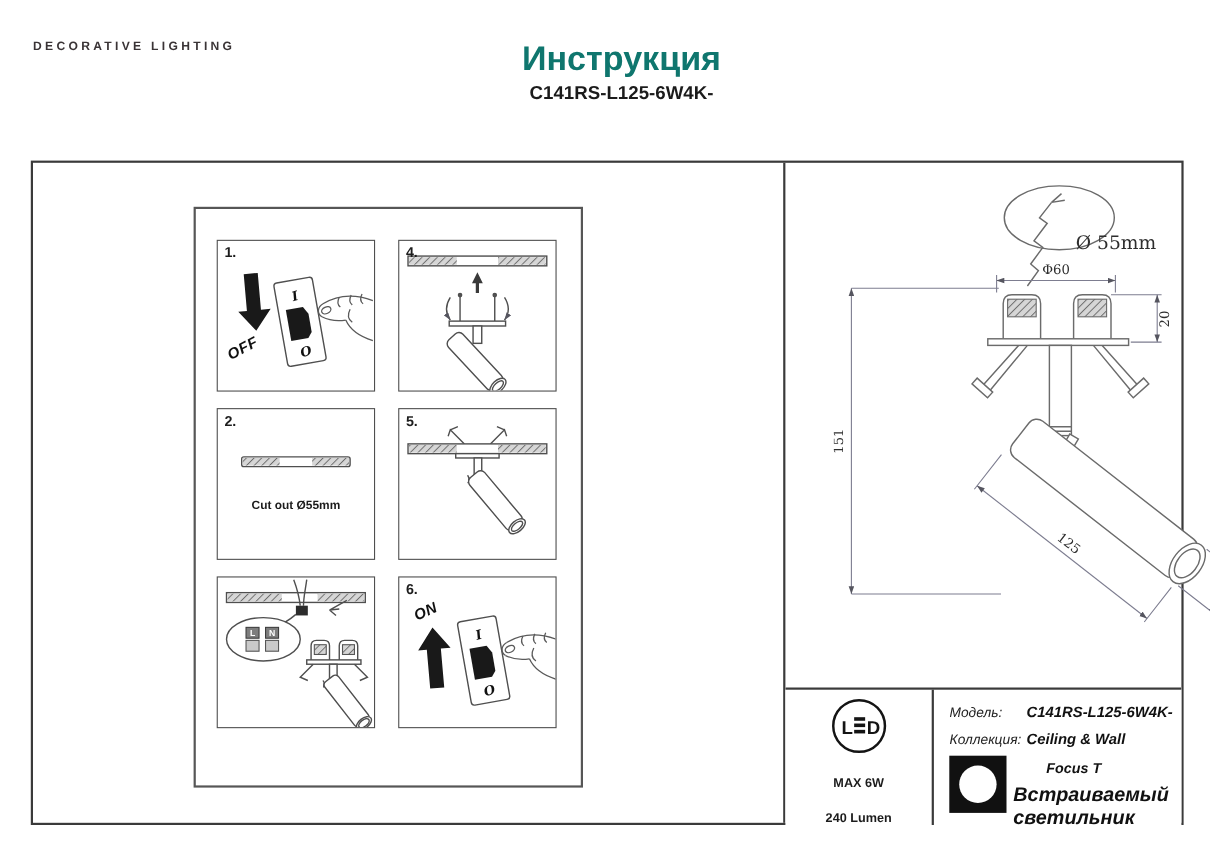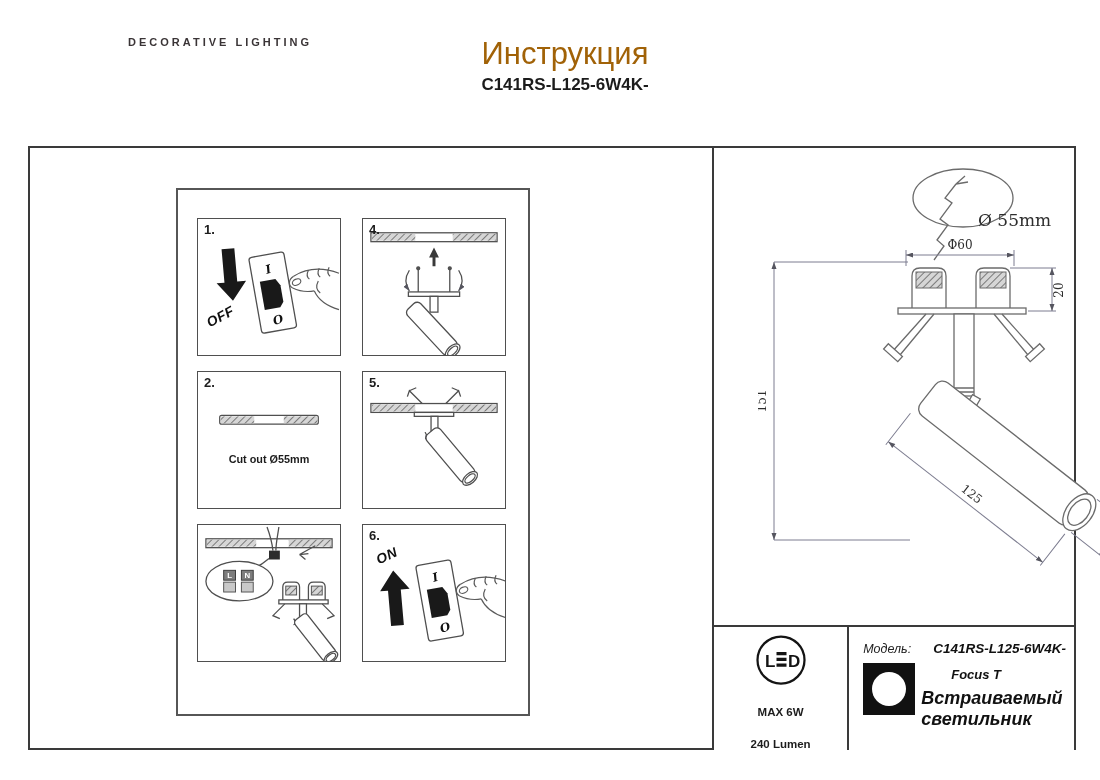--- a/index.html
+++ b/index.html
@@ -5,24 +5,24 @@
   html,body{margin:0;padding:0;background:#fff;}
   .page{position:relative;width:1100px;height:780px;background:#fff;overflow:hidden;
         font-family:"Liberation Sans", sans-serif;color:#231f20;}
 
   
   .logo{position:absolute;left:30px;top:34px;width:282px;}
   .brand{font-weight:bold;font-size:50px;line-height:52px;letter-spacing:2px;color:#231f20;white-space:nowrap;}
   .logo-m,.logo-i{position:relative;display:inline-block;}
   .m-bar{position:absolute;right:4px;top:8px;width:8px;height:37px;background:#5d2a61;}
   .i-dot{position:absolute;top:-7px;left:50%;transform:translateX(-55%);width:10px;height:10px;border-radius:50%;background:#5d2a61;}
-  .tagline{margin-top:2px;text-align:right;font-size:11px;font-weight:bold;letter-spacing:3px;color:#3a3436;}
+  .tagline{margin-top:2px;text-align:left;font-size:11px;font-weight:bold;letter-spacing:3px;color:#3a3436;}
 
   .titleblock{position:absolute;left:365px;top:36px;width:400px;text-align:center;}
-  .title{font-size:31px;font-weight:normal;color:#a16207;}
+  .title{font-size:31px;font-weight:bold;color:#0f766e;}
   .title-code{font-size:17px;font-weight:bold;margin-top:3px;color:#1b1b1b;}
 
   
   .main{position:absolute;left:28px;top:146px;width:1044px;height:600px;border:2px solid #3a3a3a;}
   .divider-v{position:absolute;left:682px;top:0;bottom:0;width:2px;background:#3a3a3a;}
 
   
   .steps-box{position:absolute;left:146px;top:40px;width:350px;height:524px;border:2px solid #565656;}
   .steps-grid{display:grid;grid-template-columns:144px 144px;grid-auto-rows:138px;
               column-gap:21px;row-gap:15px;padding:28px 19px;}
@@ -308,20 +308,23 @@
           <rect x="43" y="59" width="20" height="6.5" fill="#141414"></rect>
           <text class="led-letter" x="66" y="66">D</text>
         </svg>
         <div class="power">MAX 6W</div>
         <div class="lumen">240 Lumen</div>
       </div>
       <div class="info-model">
         <div class="spec-row">
           <span class="spec-label">Модель:</span><span class="spec-value">C141RS-L125-6W4K-</span>
         </div>
+        <div class="spec-row">
+          <span class="spec-label">Коллекция:</span><span class="spec-value">Ceiling &amp; Wall</span>
+        </div>
         <div class="series-row">
           <div class="series-icon">
               <div class="circle"></div>
             </div>
           <div class="series-text">
             <div class="series-name">Focus T</div>
             <div class="series-type">Встраиваемый светильник</div>
           </div>
         </div>
       </div>

